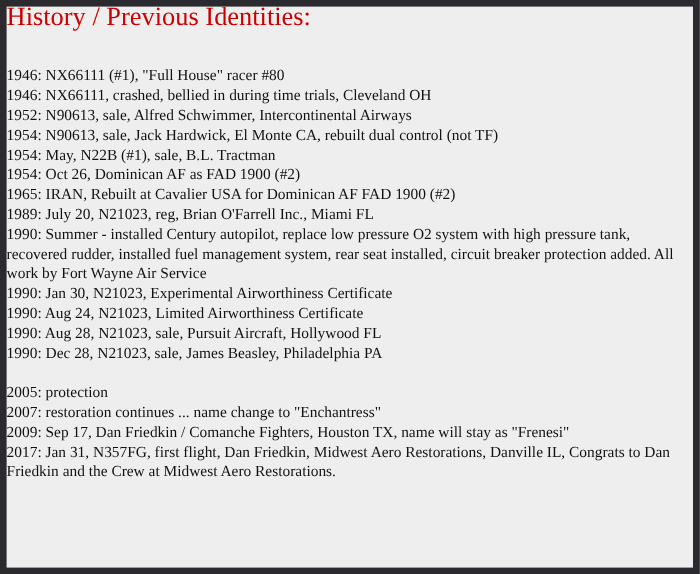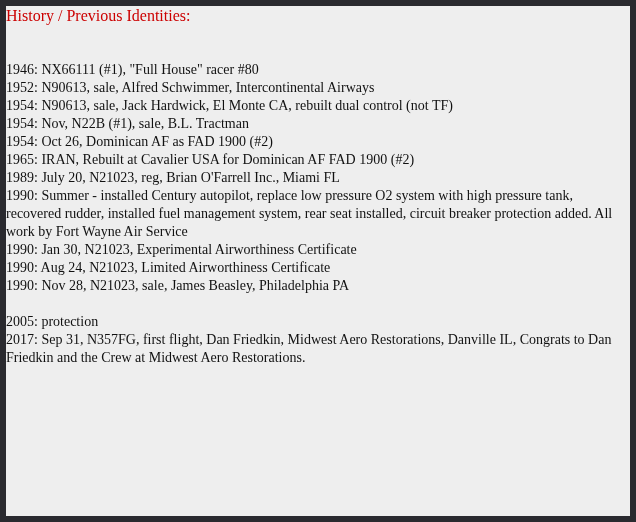--- a/index.html
+++ b/index.html
@@ -18,21 +18,21 @@
       height: 510px;
       background: #eeeeee;
       box-sizing: border-box;
       overflow: hidden;
       font-family: "Liberation Serif", "DejaVu Serif", serif;
       color: #111111;
     }
     .title {
       margin: 0;
       padding: 0;
-      font-size: 16px;
+      font-size: 24px;
       line-height: 22px;
       font-weight: normal;
       color: #cc0000;
       position: absolute;
       left: 0;
       top: -1px;
       white-space: nowrap;
     }
     .entries {
       position: absolute;
@@ -51,29 +51,33 @@
     }
   </style>
 </head>
 <body>
 
 <div class="panel">
   <h2 class="title">History / Previous Identities:</h2>
 
   <div class="entries">
     <div class="entry">1946: NX66111 (#1), "Full House" racer #80</div>
+    <div class="entry">1946: NX66111, crashed, bellied in during time trials, Cleveland OH</div>
     <div class="entry">1952: N90613, sale, Alfred Schwimmer, Intercontinental Airways</div>
     <div class="entry">1954: N90613, sale, Jack Hardwick, El Monte CA, rebuilt dual control (not TF)</div>
-    <div class="entry">1954: Nov, N22B (#1), sale, B.L. Tractman</div>
+    <div class="entry">1954: May, N22B (#1), sale, B.L. Tractman</div>
     <div class="entry">1954: Oct 26, Dominican AF as FAD 1900 (#2)</div>
     <div class="entry">1965: IRAN, Rebuilt at Cavalier USA for Dominican AF FAD 1900 (#2)</div>
     <div class="entry">1989: July 20, N21023, reg, Brian O'Farrell Inc., Miami FL</div>
     <div class="entry">1990: Summer - installed Century autopilot, replace low pressure O2 system with high pressure tank, recovered rudder, installed fuel management system, rear seat installed, circuit breaker protection added. All work by Fort Wayne Air Service</div>
     <div class="entry">1990: Jan 30, N21023, Experimental Airworthiness Certificate</div>
     <div class="entry">1990: Aug 24, N21023, Limited Airworthiness Certificate</div>
-    <div class="entry">1990: Nov 28, N21023, sale, James Beasley, Philadelphia PA</div>
+    <div class="entry">1990: Aug 28, N21023, sale, Pursuit Aircraft, Hollywood FL</div>
+    <div class="entry">1990: Dec 28, N21023, sale, James Beasley, Philadelphia PA</div>
 
     <div class="gap"></div>
 
     <div class="entry">2005: protection</div>
-    <div class="entry">2017: Sep 31, N357FG, first flight, Dan Friedkin, Midwest Aero Restorations, Danville IL, Congrats to Dan Friedkin and the Crew at Midwest Aero Restorations.</div>
+    <div class="entry">2007: restoration continues ... name change to "Enchantress"</div>
+    <div class="entry">2009: Sep 17, Dan Friedkin / Comanche Fighters, Houston TX, name will stay as "Frenesi"</div>
+    <div class="entry">2017: Jan 31, N357FG, first flight, Dan Friedkin, Midwest Aero Restorations, Danville IL, Congrats to Dan Friedkin and the Crew at Midwest Aero Restorations.</div>
   </div>
 </div>
 
 </body></html>

